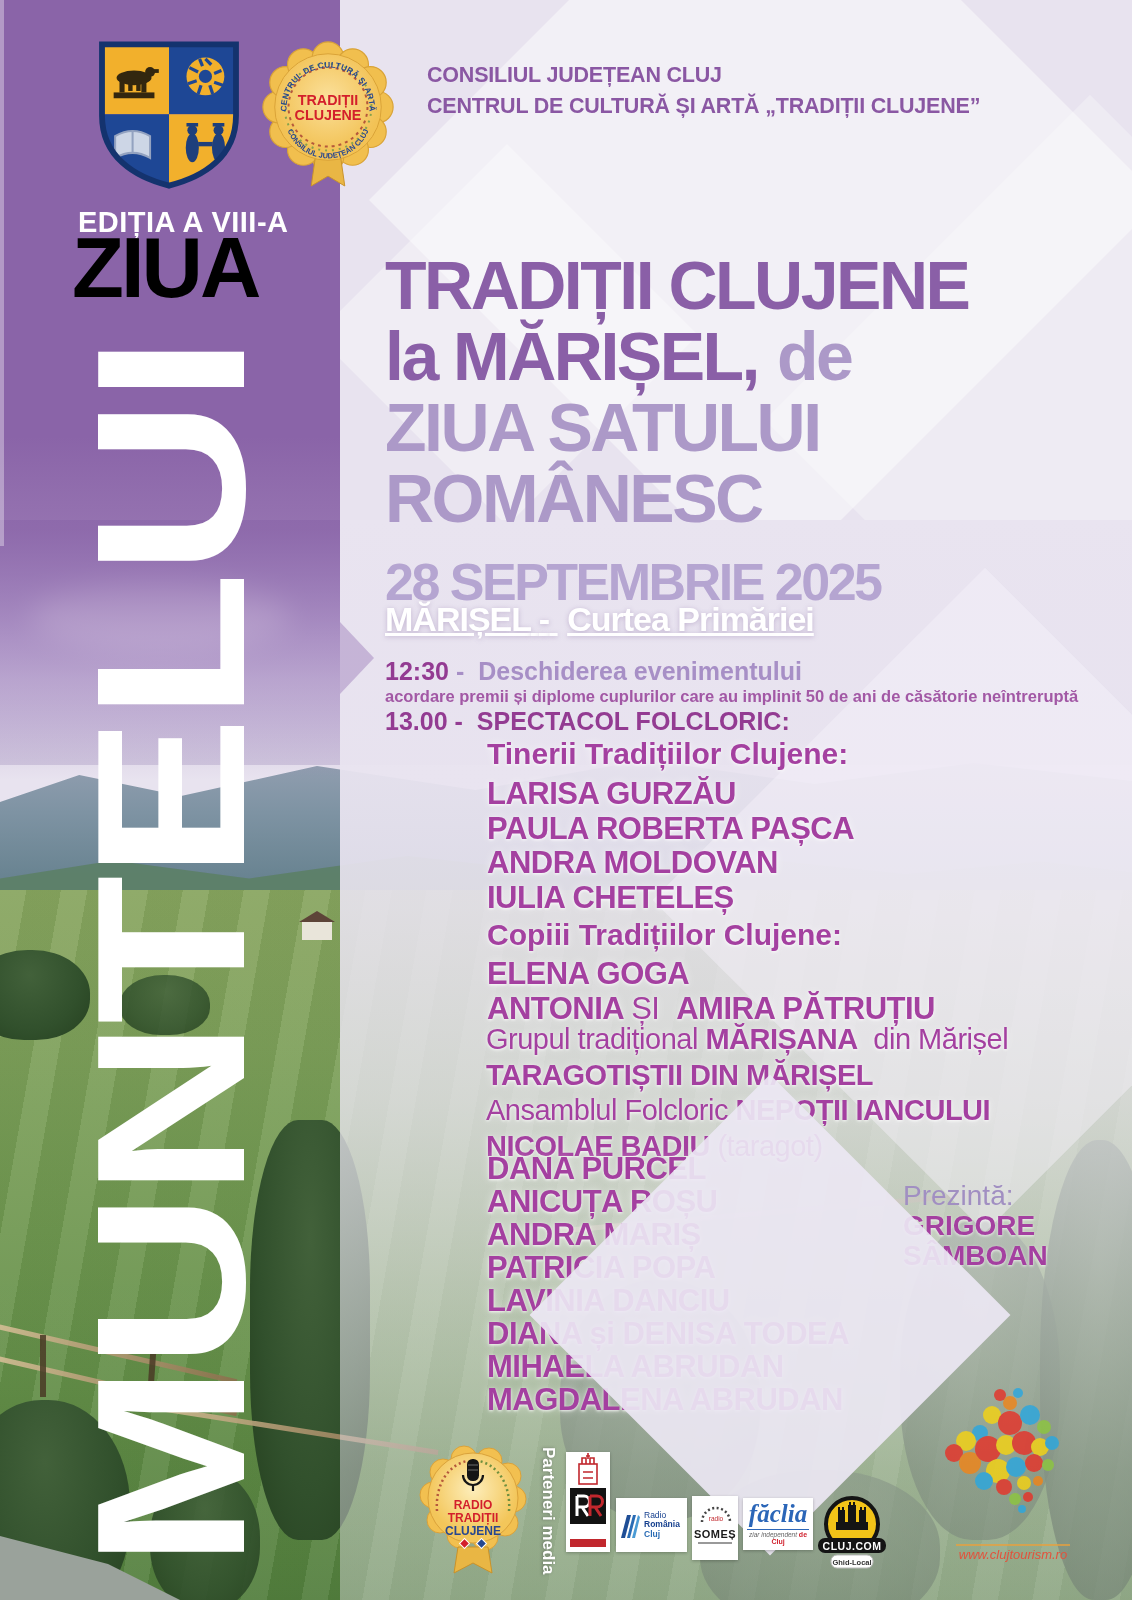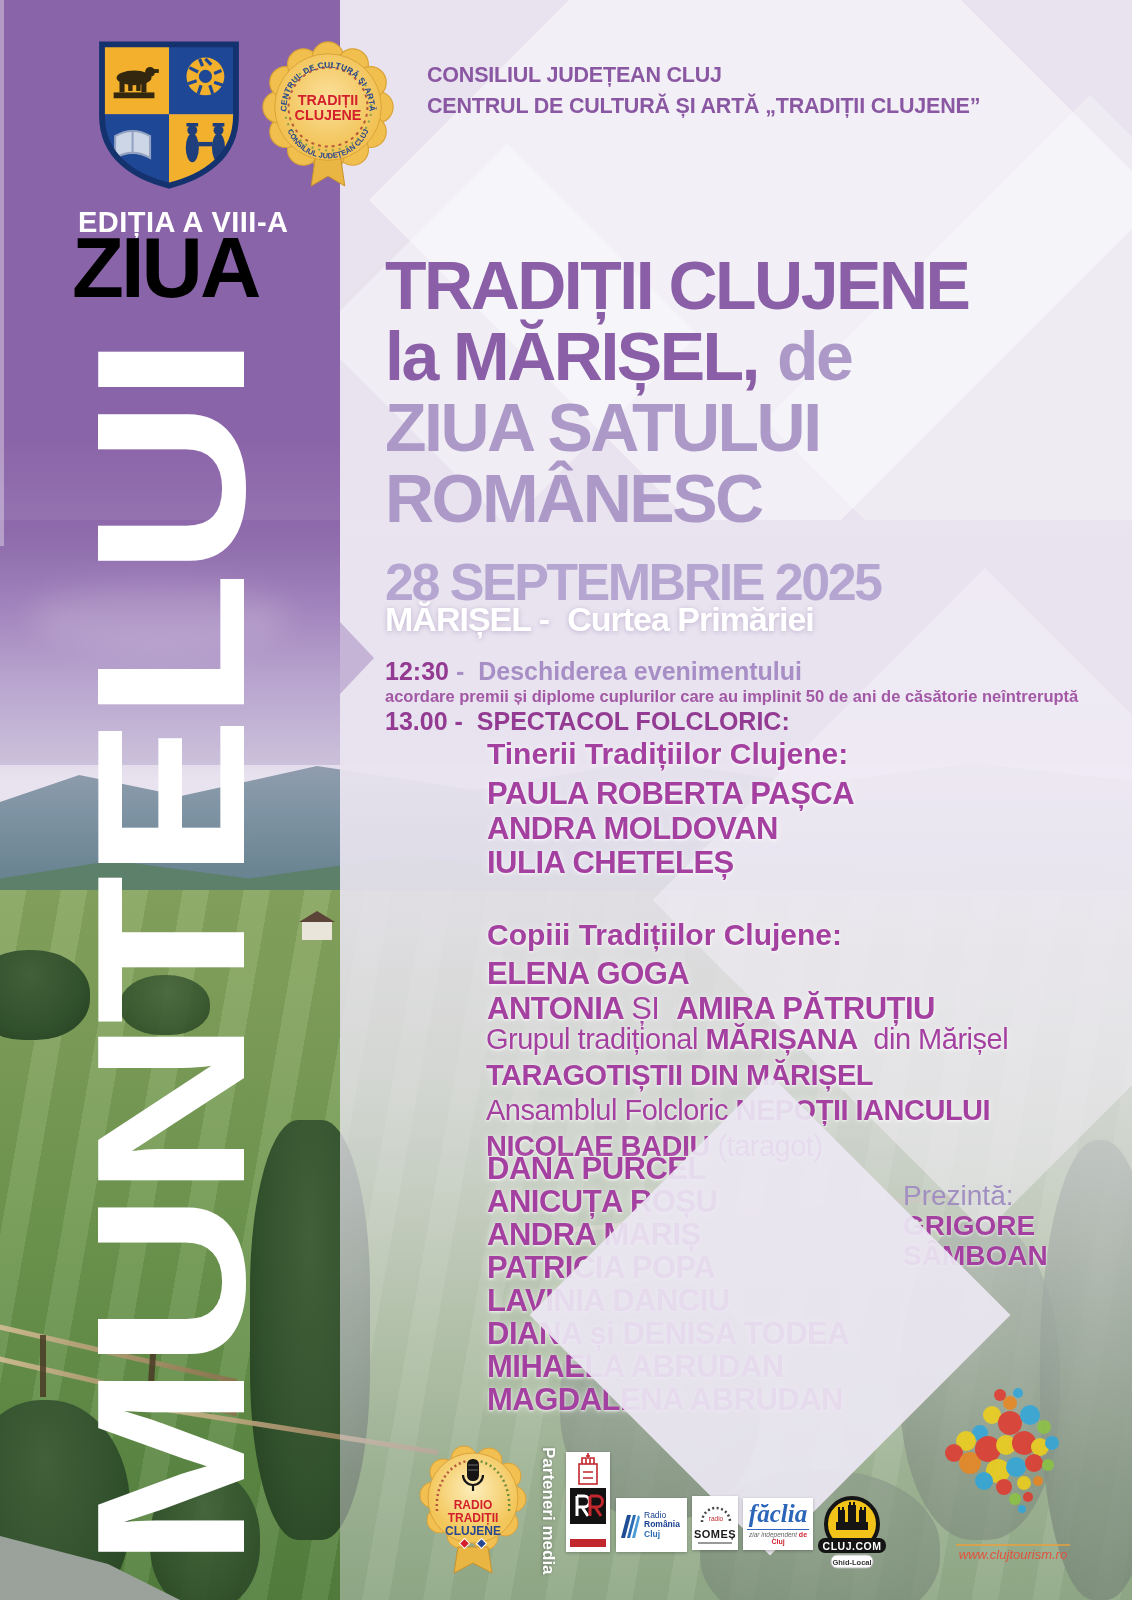--- a/index.html
+++ b/index.html
@@ -60,21 +60,21 @@
     font-size:244px;letter-spacing:-4px;transform:rotate(-90deg) scaleY(.87);transform-origin:0 0;white-space:nowrap;}
 
   
   .org{left:427px;top:60px;color:#8a57a3;font-weight:700;font-size:21.5px;line-height:31px;letter-spacing:-.2px;}
 
   
   .title{left:385px;top:250px;font-weight:700;font-size:68px;line-height:71px;letter-spacing:-2.5px;}
   .t-dark{color:#8a5fa7;} .t-light{color:#ac99c8;}
   .date{left:385px;top:552px;color:#b5a5d1;font-weight:700;font-size:52px;letter-spacing:-2.5px;}
   .loc{left:385px;top:600px;color:#fff;font-weight:700;font-size:34px;letter-spacing:-1px;
-    text-shadow:0 1px 5px rgba(120,90,150,.35);}
+    text-shadow:0 1px 5px rgba(120,90,150,.35);text-decoration:underline;}
 
   
   .sched{left:385px;top:657px;}
   .s1{font-size:25px;line-height:28px;}
   .s1 .tm{color:#933b92;font-weight:700;}
   .s1 .it{color:#a78fc6;font-weight:700;}
   .note{color:#a258a5;font-weight:700;font-size:16.5px;line-height:22px;}
   .s2{color:#933b92;font-weight:700;font-size:25px;line-height:28px;}
 
   
@@ -96,21 +96,21 @@
   
   .vlabel{left:558px;top:1447px;color:#fff;font-weight:700;font-size:17px;white-space:nowrap;
     transform:rotate(90deg);transform-origin:0 0;text-shadow:0 1px 3px rgba(60,60,60,.5);}
   .pbox{position:absolute;background:#fff;box-shadow:0 1px 3px rgba(0,0,0,.25);}
   .renast{left:566px;top:1452px;width:44px;height:100px;padding:0;}
   .renast .blk{position:absolute;left:4px;top:36px;width:36px;height:36px;background:#121212;}
   .renast .strip{position:absolute;left:4px;bottom:5px;width:36px;height:8px;background:#c1272d;}
   .rrc{left:616px;top:1498px;width:71px;height:54px;display:flex;align-items:center;gap:4px;padding:0 4px;box-sizing:border-box;}
   .rrc .txt{font-size:8.5px;line-height:9.5px;color:#17418f;font-weight:700;}
   .rrc .txt .l1{font-weight:400;}
-  .somes{left:692px;top:1496px;width:46px;height:54px;text-align:center;box-sizing:border-box;padding-top:4px;}
+  .somes{left:692px;top:1496px;width:46px;height:64px;text-align:center;box-sizing:border-box;padding-top:4px;}
   .faclia{left:743px;top:1498px;width:70px;height:52px;text-align:center;box-sizing:border-box;padding-top:2px;}
   .faclia .fname{font-family:"Liberation Serif","DejaVu Serif",serif;font-style:italic;font-weight:700;
     font-size:25px;color:#2b66b8;line-height:28px;}
   .faclia .tag{font-size:6.5px;color:#666;font-style:italic;border-top:1px solid #2b66b8;margin:1px 4px 0;padding-top:1px;}
   .faclia .tag b{color:#d0202c;font-style:normal;font-size:7px;}
   .ctour{left:938px;top:1385px;}
   svg text{font-family:"Liberation Sans","DejaVu Sans",sans-serif;}
 </style>
 </head>
 <body>
@@ -277,20 +277,21 @@
     <div class="note">acordare premii și diplome cuplurilor care au implinit 50 de ani de căsătorie neîntreruptă</div>
     <div class="s2">
       <span>13.00</span>
       <span class="seg">-</span>
       <span class="seg">SPECTACOL FOLCLORIC:</span>
     </div>
   </div>
 
   <div class="abs mag sec-h" style="left:487px;top:737px;">Tinerii Tradițiilor Clujene:</div>
   <ul class="abs mag names" style="left:487px;top:777px;">
+    <li>LARISA GURZĂU</li>
     <li>PAULA ROBERTA PAȘCA</li>
     <li>ANDRA MOLDOVAN</li>
     <li>IULIA CHETELEȘ</li>
   </ul>
 
   <div class="abs mag copiii-names" style="left:487px;top:956px;">
     <div>ELENA GOGA</div>
     <div>
       <span>ANTONIA</span>
       <span class="lightseg seg">ȘI</span>

